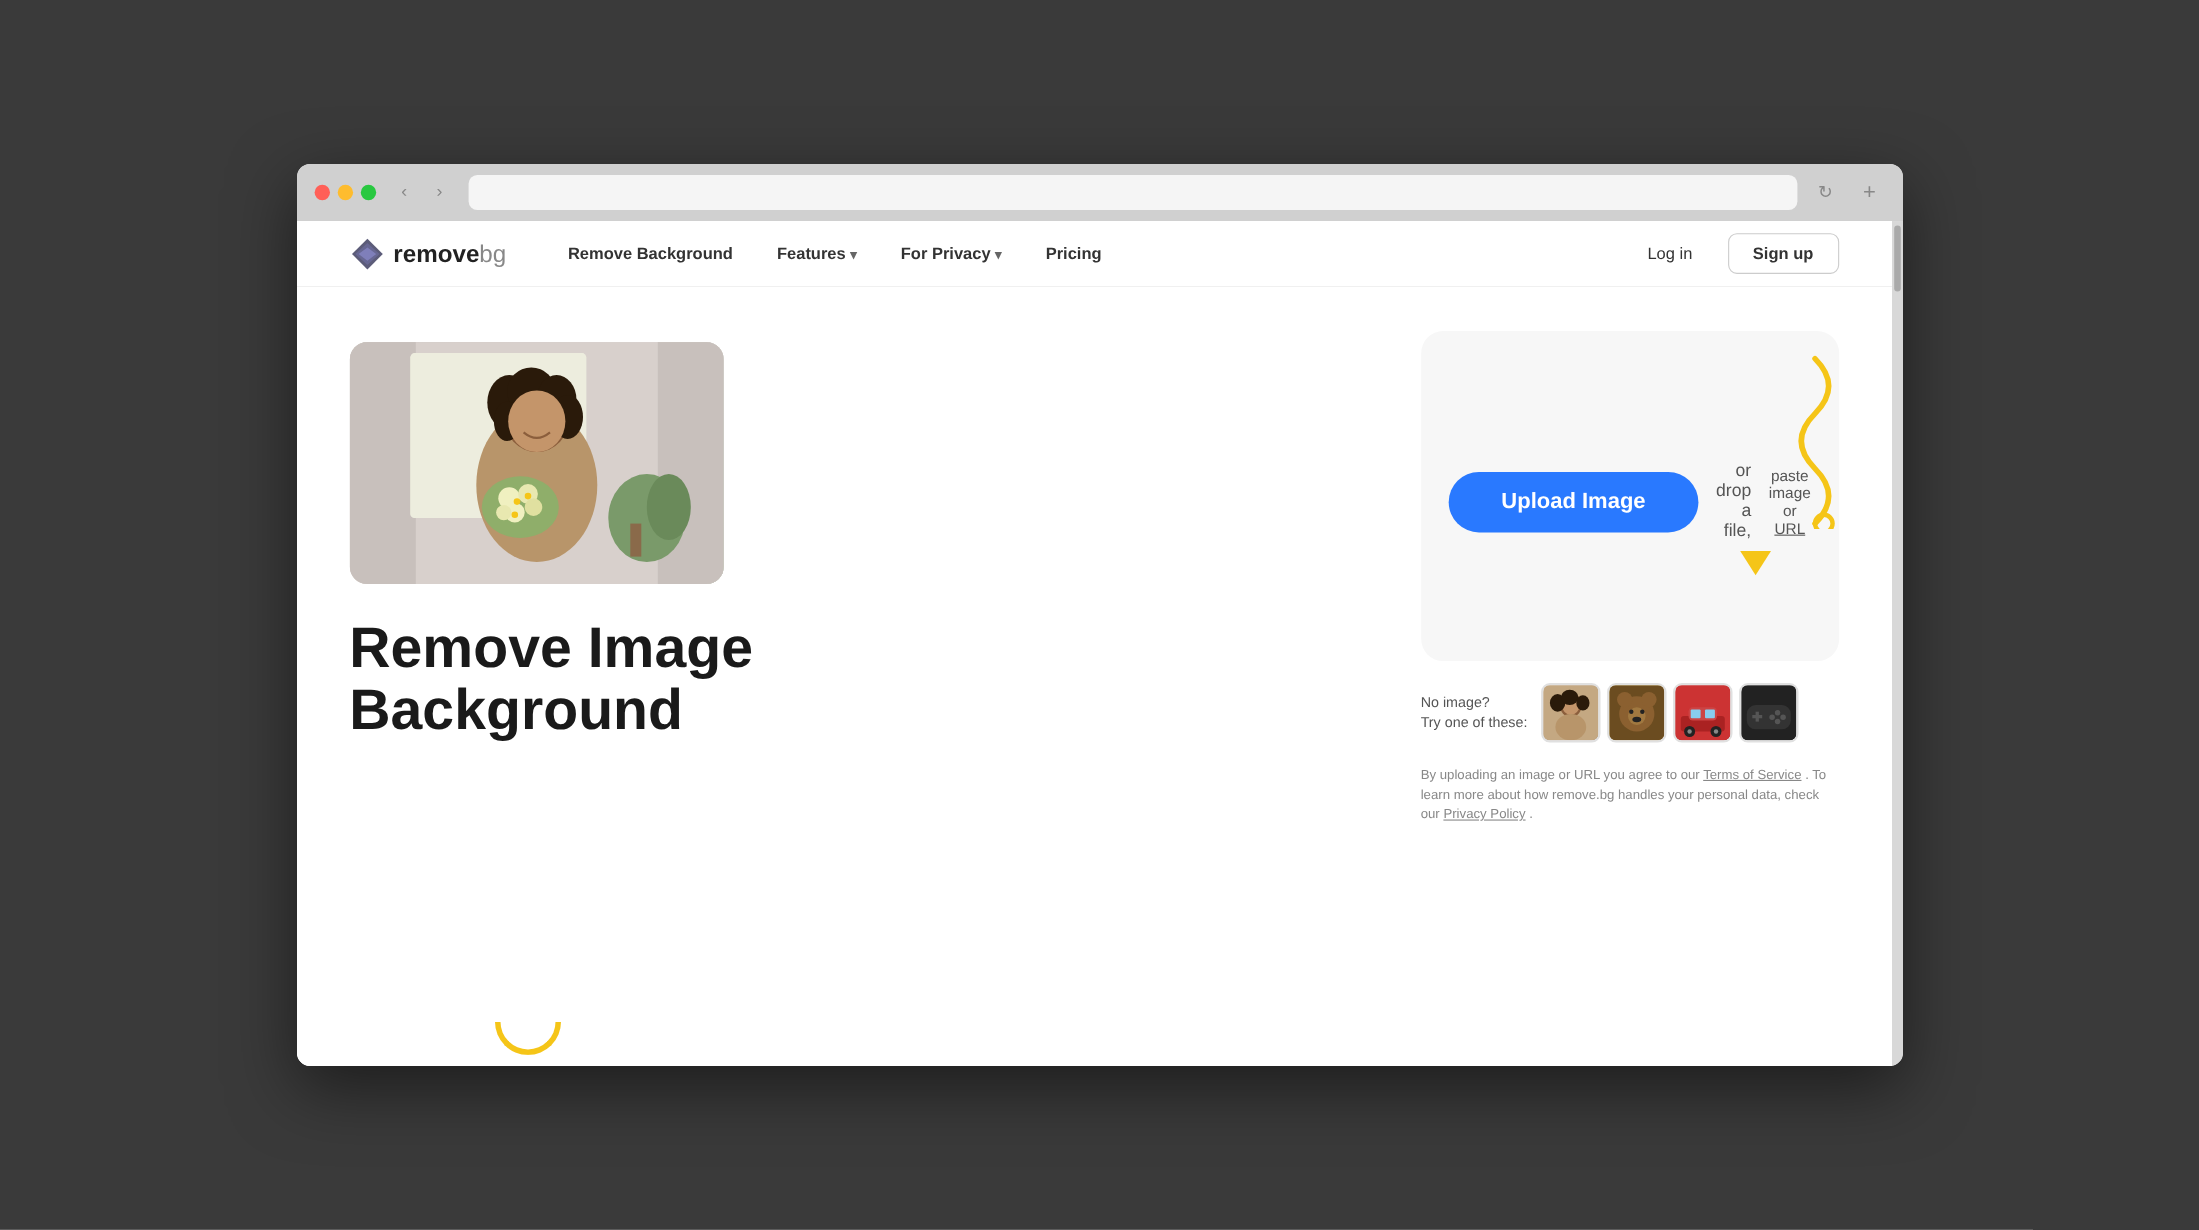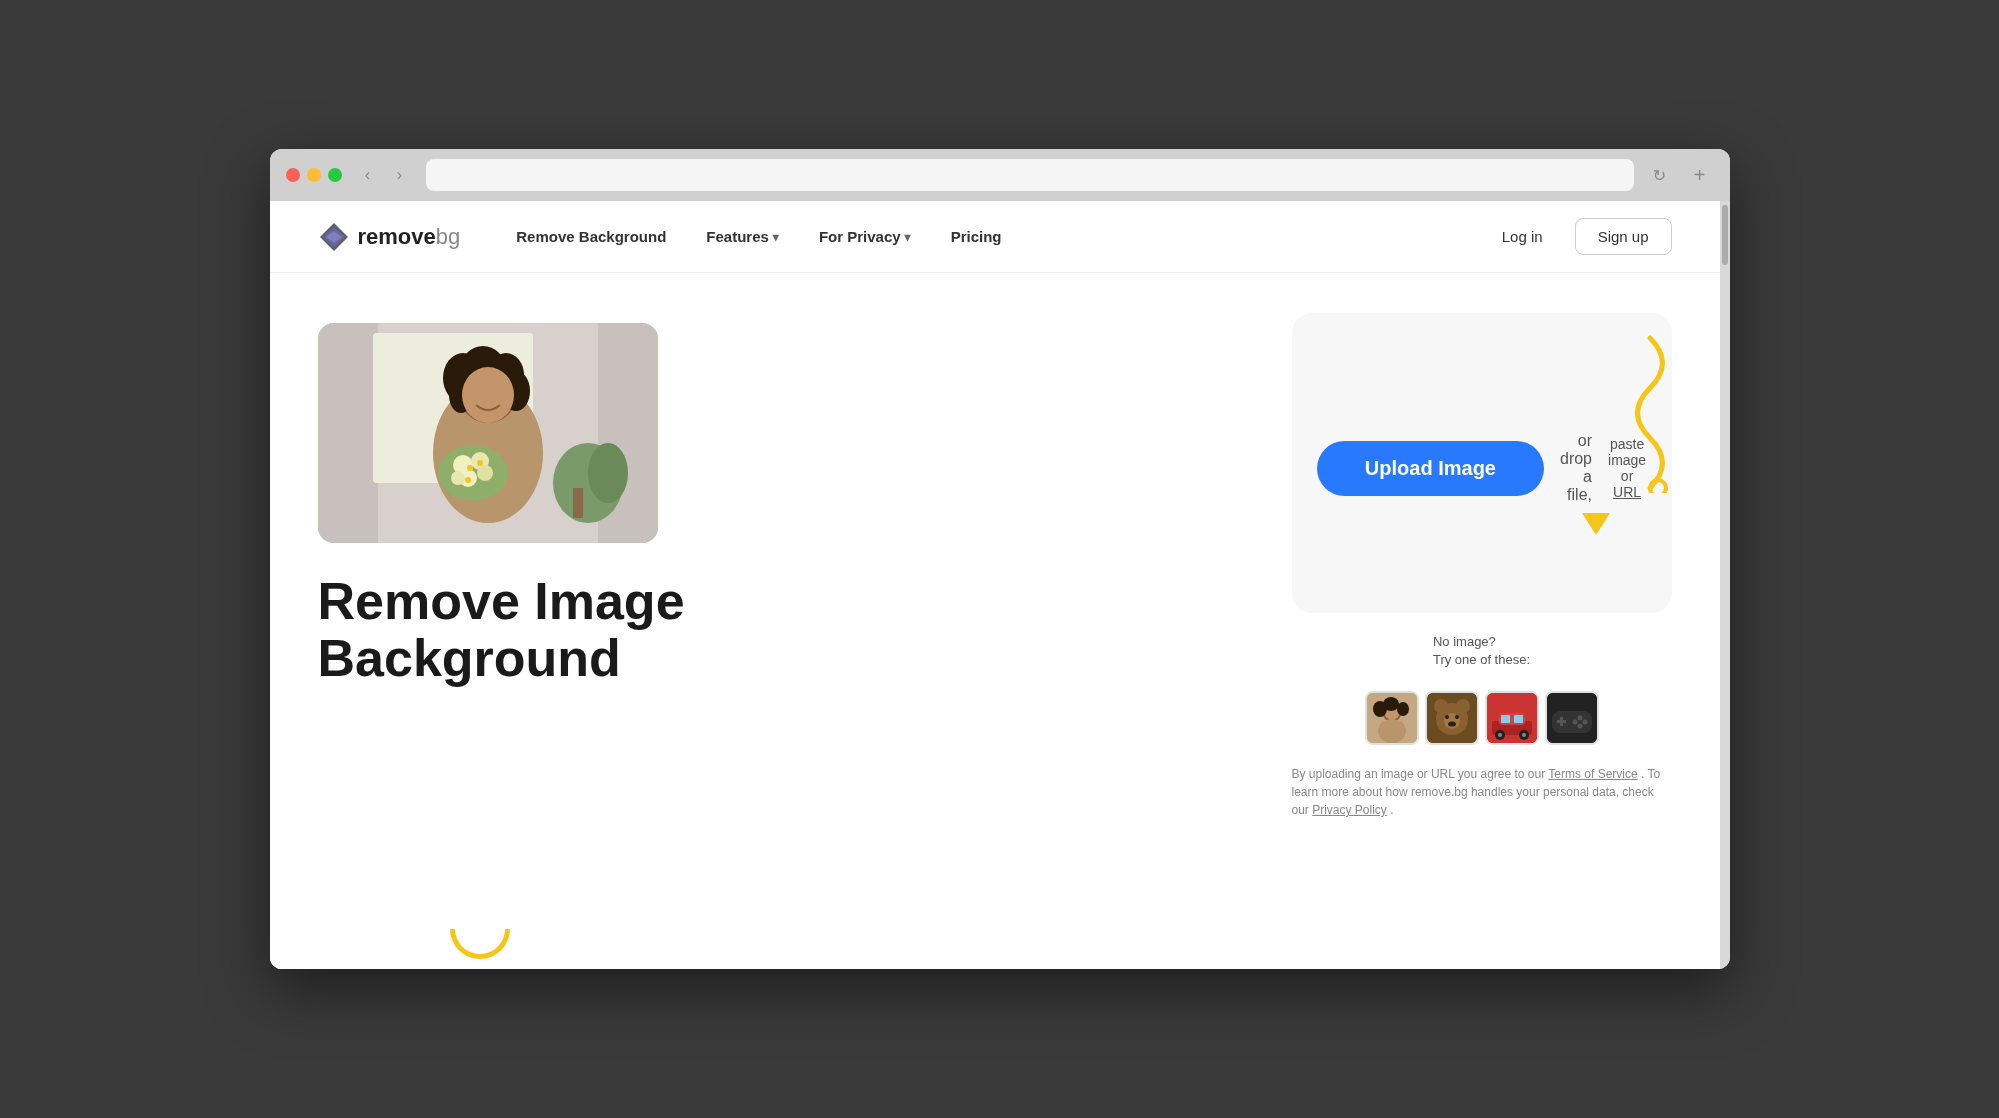--- a/index.html
+++ b/index.html
@@ -128,21 +128,21 @@
       height: 60px;
       background: #aaa;
       border-radius: 3px;
     }
 
     
     .site-nav {
       display: flex;
       align-items: center;
       padding: 0 48px;
-      height: 72px;
+      height: 60px;
       background: #fff;
       border-bottom: 1px solid #f0f0f0;
       flex-shrink: 0;
     }
 
     .logo {
       display: flex;
       align-items: center;
       gap: 8px;
       margin-right: 40px;
@@ -204,21 +204,21 @@
     }
 
     .btn-signup {
       padding: 9px 22px;
       background: #fff;
       border: 1.5px solid #ccc;
       border-radius: 8px;
       font-size: 15px;
       color: #333;
       cursor: pointer;
-      font-weight: 400;
+      font-weight: 700;
     }
 
     
     .main-content {
       flex: 1;
       display: flex;
       align-items: flex-start;
       padding: 40px 48px;
       background: #fff;
       gap: 60px;
@@ -326,23 +326,22 @@
     }
 
     .upload-url a {
       color: #555;
       text-decoration: underline;
     }
 
     .sample-images {
       display: flex;
       align-items: center;
-      gap: 22px;
+      gap: 12px;
       flex-wrap: nowrap;
-      flex-direction: column;
     }
 
     .sample-label {
       font-size: 13px;
       color: #555;
       line-height: 1.4;
       flex-shrink: 0;
     }
 
     .sample-thumbs {

